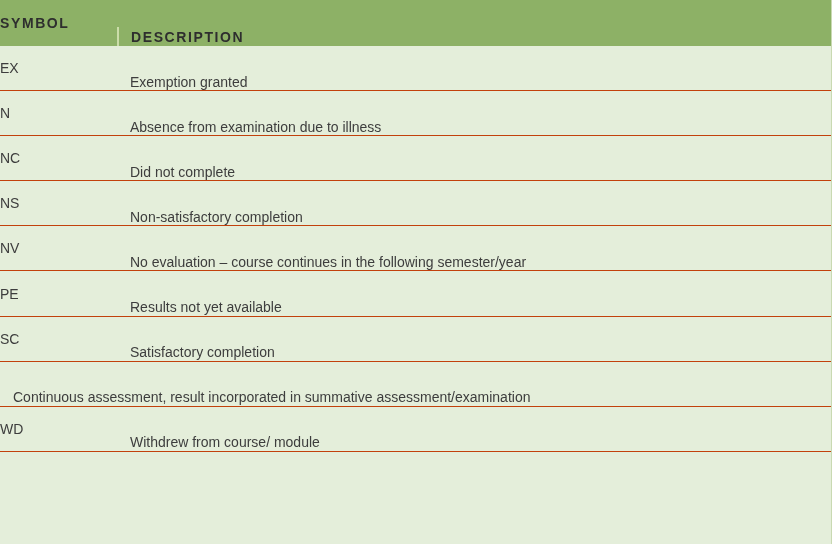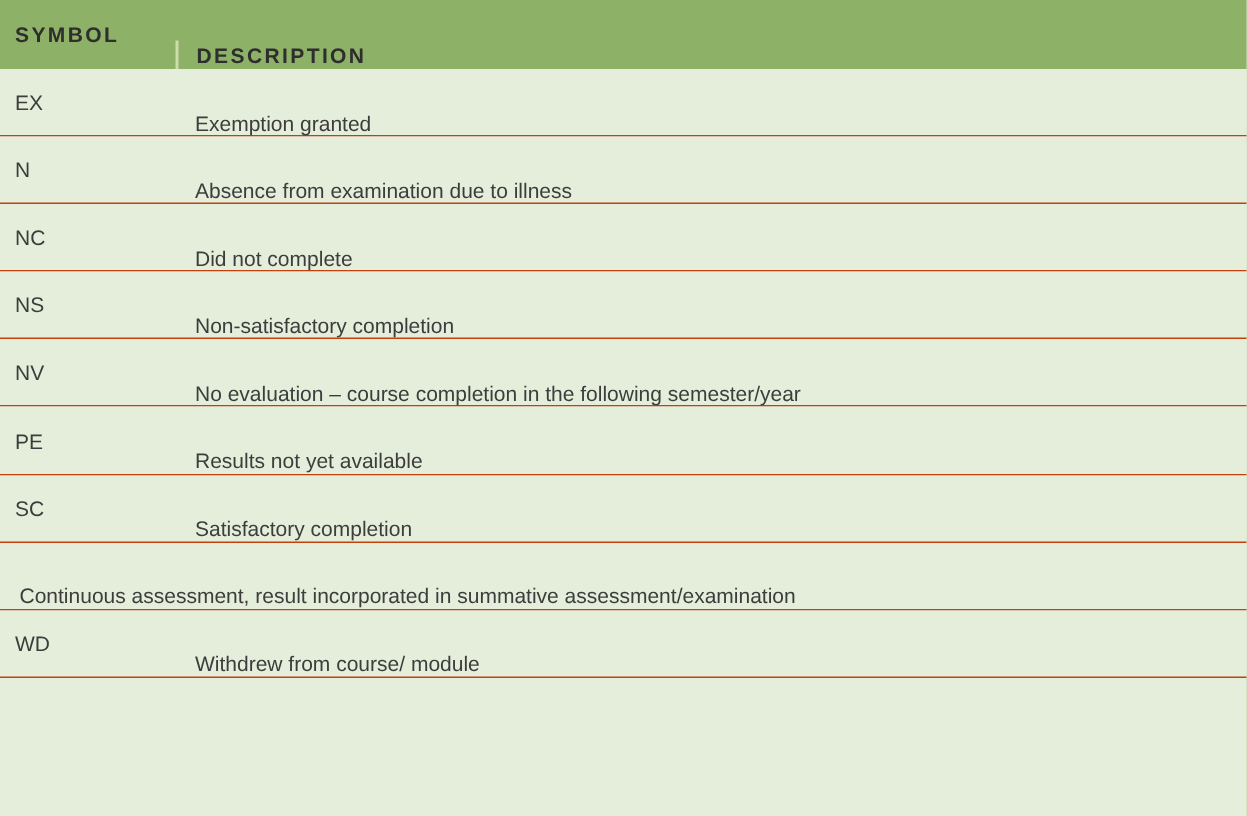--- a/index.html
+++ b/index.html
@@ -24,21 +24,21 @@
     align-items: stretch;
   }
   .header-cell {
     display: flex;
     align-items: center;
     font-size: 14px;
     font-weight: bold;
     letter-spacing: 1.6px;
     color: #2e2e2e;
   }
-  .col-symbol { width: 117px; flex: 0 0 117px; padding-left: 10px; }
+  .col-symbol { width: 117px; flex: 0 0 117px; }
   .col-description { flex: 1 1 auto; padding-left: 12px; margin-top: 27px; }
   .header-row .col-description { border-left: 2px solid #cbdda9; padding-left: 12px; }
   .body-row {
     display: flex;
     height: 45.1px;
     flex: 0 0 45.1px;
     align-items: stretch;
     background: #e4eeda;
     border-bottom: 1px solid #c2410c;
   }
@@ -76,21 +76,21 @@
   </div>
 
 
   <div class="body-row">
     <div class="body-cell col-symbol">NS</div>
     <div class="body-cell col-description">Non-satisfactory completion</div>
   </div>
 
   <div class="body-row">
     <div class="body-cell col-symbol">NV</div>
-    <div class="body-cell col-description">No evaluation – course completion in the following semester/year</div>
+    <div class="body-cell col-description">No evaluation – course continues in the following semester/year</div>
   </div>
 
   <div class="body-row">
     <div class="body-cell col-symbol">PE</div>
     <div class="body-cell col-description">Results not yet available</div>
   </div>
 
   <div class="body-row">
     <div class="body-cell col-symbol">SC</div>
     <div class="body-cell col-description">Satisfactory completion</div>

